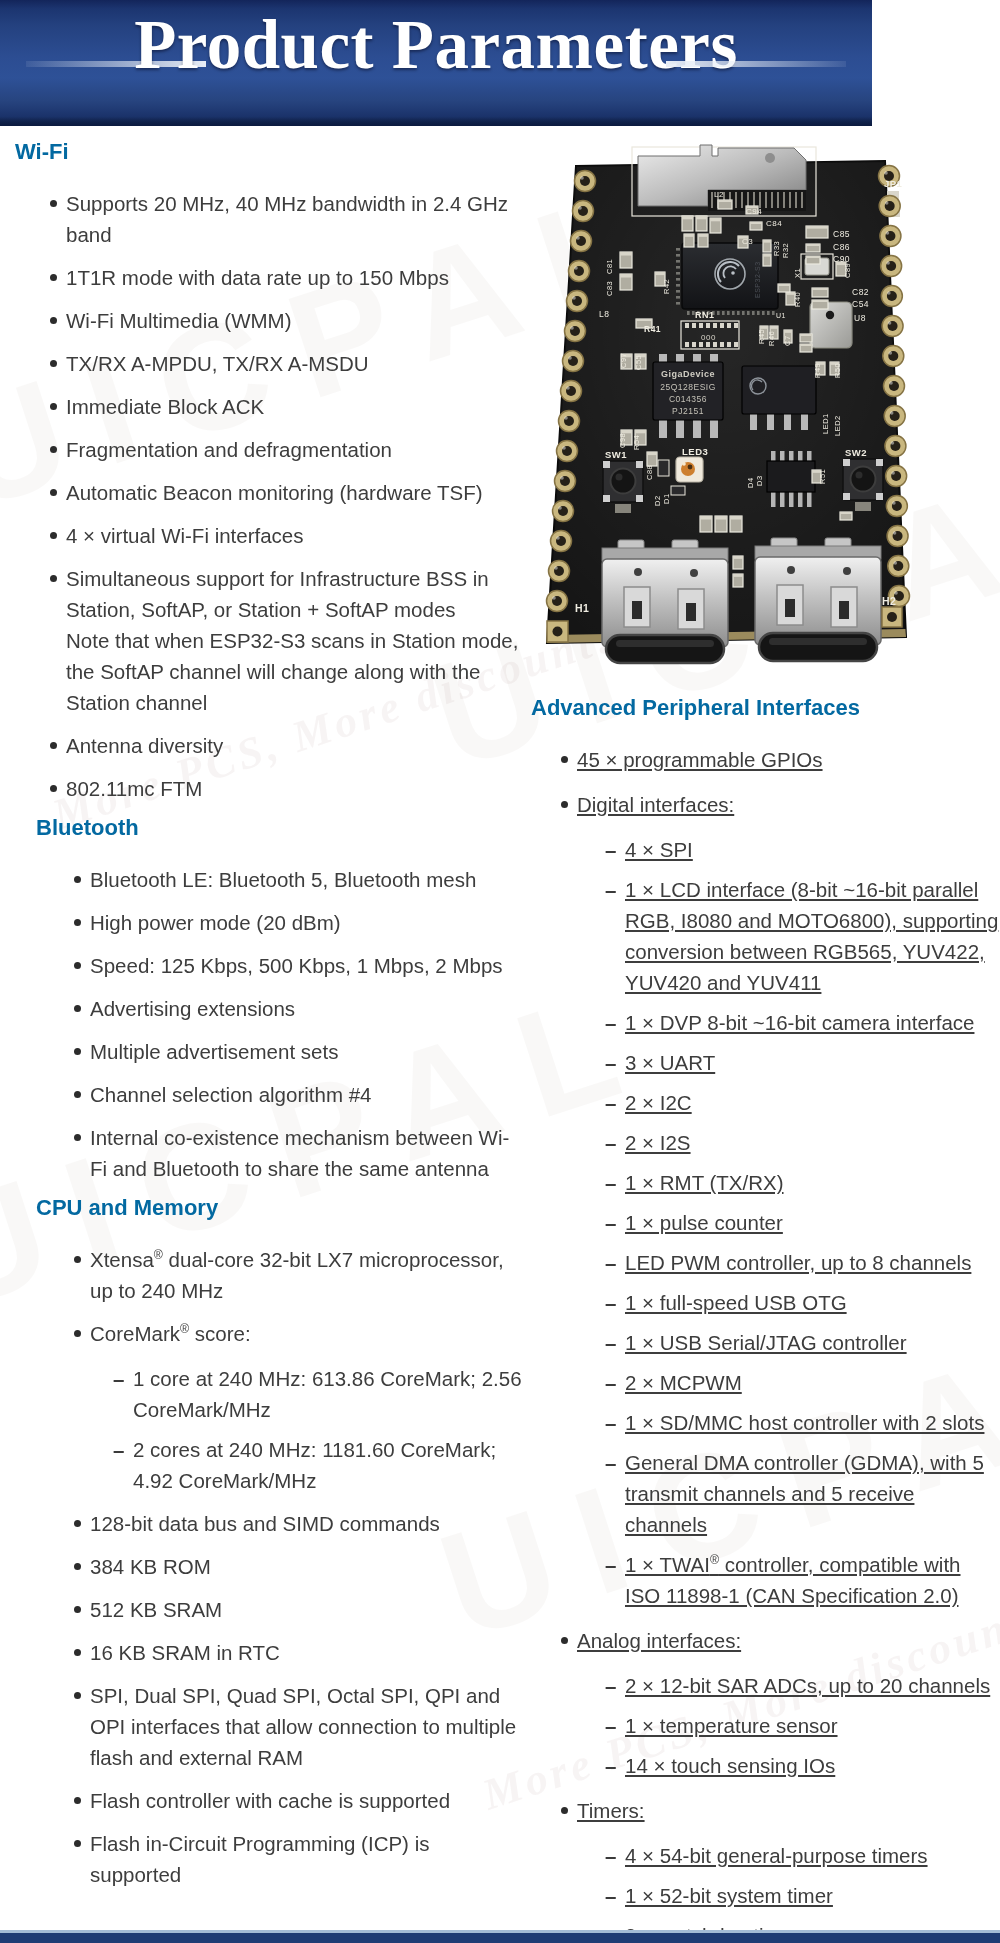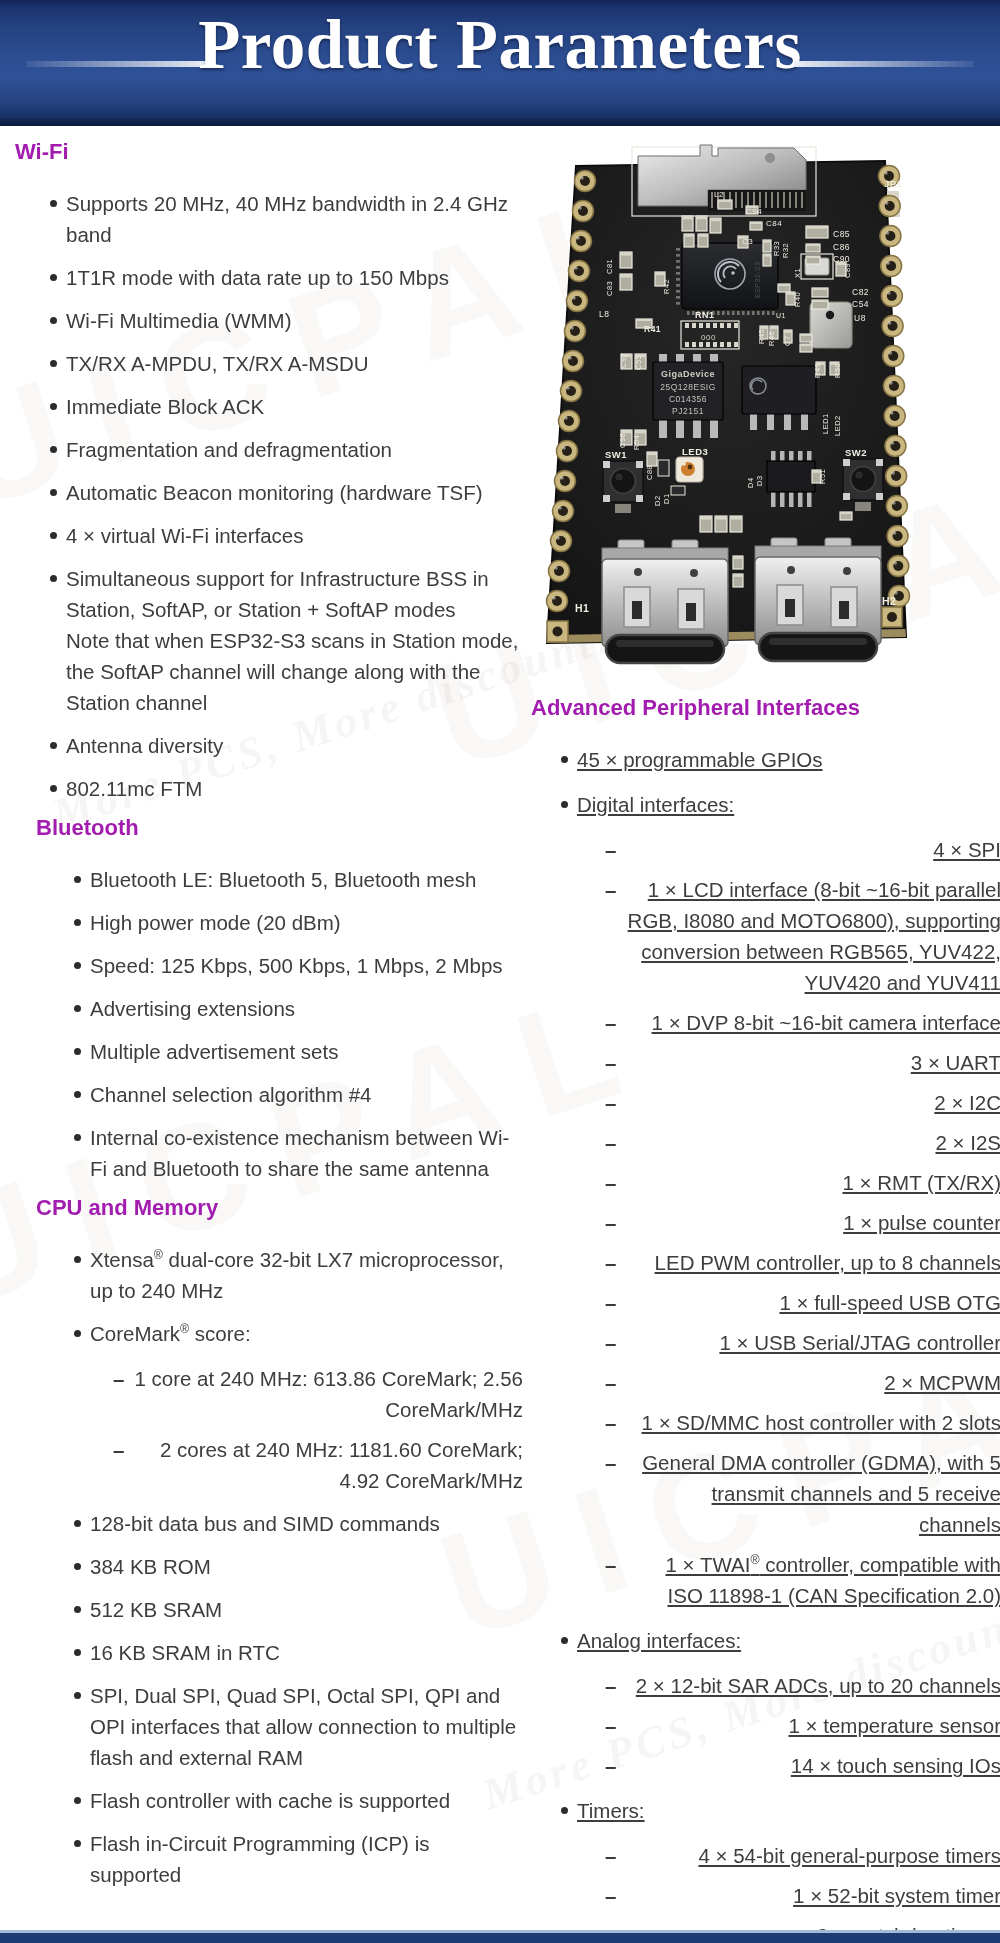--- a/index.html
+++ b/index.html
@@ -1,20 +1,20 @@
 <!DOCTYPE html>
 <html><head>
 <meta charset="utf-8">
 <style>
   html,body{margin:0;padding:0;background:#ffffff;}
   .page{position:relative;width:1000px;height:1943px;margin:0 auto;overflow:hidden;
         background:#ffffff;font-family:"Liberation Sans","DejaVu Sans",sans-serif;}
 
   
-  .banner{position:absolute;top:0;left:0;width:1000px;height:126px;
+  .banner{position:absolute;top:0;left:0;width:872px;height:126px;
     background:linear-gradient(180deg,#13255a 0%,#1c3570 7%,#24417f 20%,#2c4d92 45%,#2e5197 62%,#27447f 80%,#1b336b 92%,#102349 100%);}
   .banner::after{content:"";position:absolute;bottom:0;left:0;right:0;height:9px;
     background:linear-gradient(180deg,rgba(9,18,45,0),#0c1b40);}
   .banner h1{margin:0;position:absolute;left:0;right:0;top:6px;text-align:center;
     font-family:"Liberation Serif","DejaVu Serif",serif;font-weight:700;font-size:69px;
     color:#ffffff;letter-spacing:0.5px;text-shadow:0 2px 3px rgba(0,0,20,0.45);}
   .rule{position:absolute;top:61px;height:6px;}
   .rule-left{left:26px;width:180px;background:linear-gradient(90deg,rgba(255,255,255,0.08),#e9eef6);}
   .rule-right{right:26px;width:180px;background:linear-gradient(270deg,rgba(255,255,255,0.08),#e9eef6);}
 
@@ -22,31 +22,31 @@
   .wm{position:absolute;z-index:0;font-weight:700;pointer-events:none;white-space:nowrap;
       color:rgba(150,128,118,0.055);transform:rotate(-18deg);letter-spacing:32px;font-size:150px;}
   .wm.tag{font-style:italic;font-size:44px;letter-spacing:4px;color:rgba(150,120,110,0.08);
       font-family:"Liberation Serif","DejaVu Serif",serif;}
 
   
   .col{position:absolute;z-index:2;color:#3d3d3d;font-size:20.5px;line-height:31px;}
   .col-left{left:15px;top:140px;width:508px;}
   .col-right{left:531px;top:696px;width:470px;}
   .sec{margin-bottom:9px;}
-  .sec h2{font-size:22px;font-weight:700;color:#a21caf;margin:0 0 24px 0;line-height:24px;}
+  .sec h2{font-size:22px;font-weight:700;color:#0369a1;margin:0 0 24px 0;line-height:24px;}
   .sec.indent h2{margin-left:21px;}
   .col ul{list-style:none;margin:0;padding:0;}
   .col-left .sec > ul{margin-left:34px;}
   .col-left .sec.indent > ul{margin-left:58px;}
   .col-right .sec > ul{margin-left:29px;}
   li.item{position:relative;padding-left:17px;margin-bottom:12px;}
   .col-right li.item{margin-bottom:14px;text-decoration:underline;}
   li.item::before{content:"";position:absolute;left:1px;top:12px;width:7px;height:7px;
       border-radius:50%;background:#2c2c2c;}
-  ul.sub{margin:14px 0 5px 23px;text-align:right;}
+  ul.sub{margin:14px 0 5px 23px;}
   .col-right ul.sub{margin-left:28px;}
   li.subitem{position:relative;padding-left:20px;margin-bottom:9px;}
   li.subitem::before{content:"\2013";position:absolute;left:0;top:0;font-weight:700;color:#3a3a3a;}
   sup{font-size:60%;vertical-align:super;line-height:0;}
 
   
   figure.board{position:absolute;left:525px;top:115px;width:390px;height:565px;margin:0;z-index:1;}
   figure.board svg{width:100%;height:100%;display:block;}
   .silk{fill:none;stroke:#eae7dc;stroke-width:1.2px;}
 

